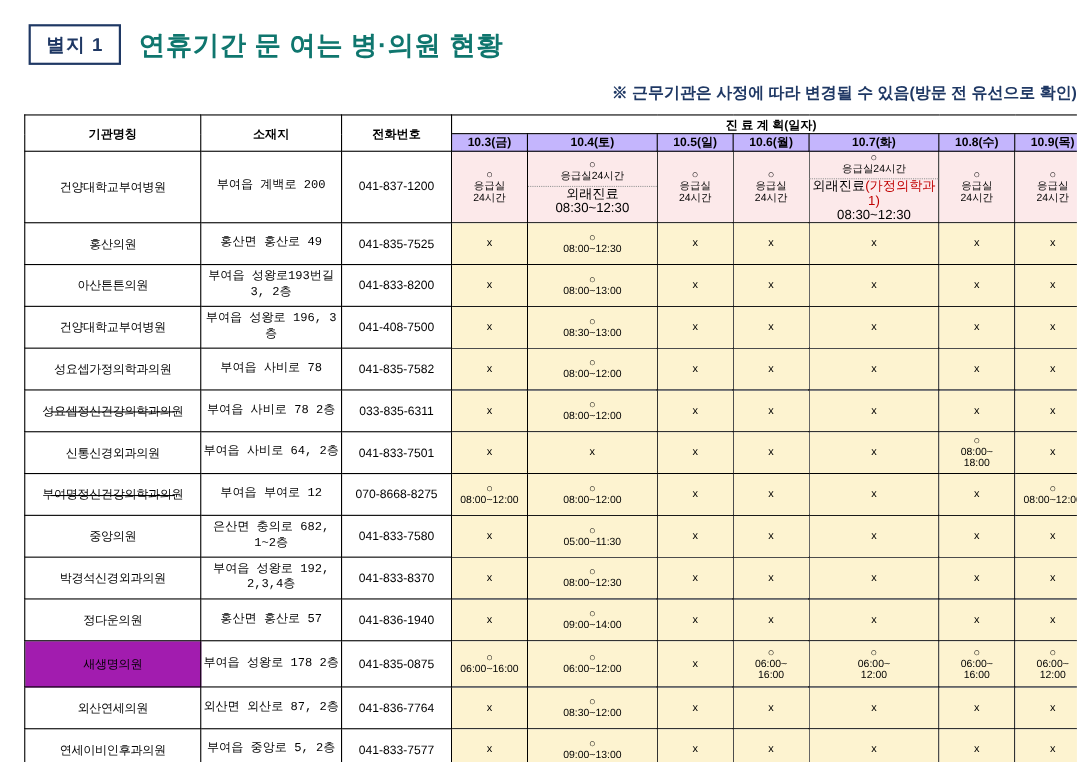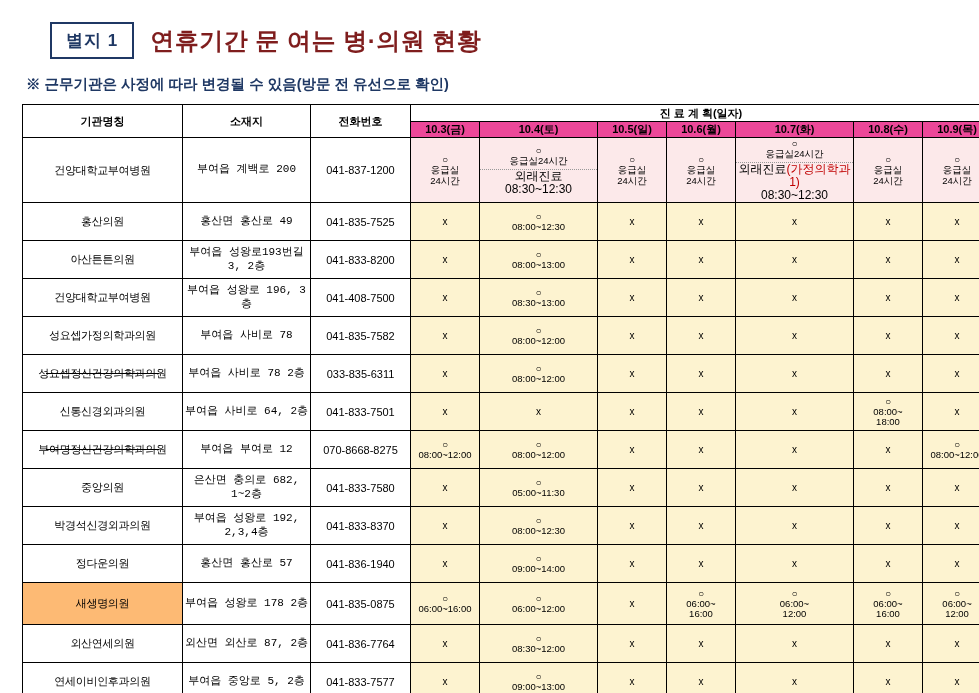--- a/index.html
+++ b/index.html
@@ -24,33 +24,33 @@
     margin: 22px 0 0 26px;
   }
   .badge {
     border: 2px solid #1f3864;
     background: #ffffff;
     color: #1f3864;
     font-weight: bold;
     font-size: 17px;
     padding: 5px 14px;
     letter-spacing: 1px;
-    margin-left: 24px;
   }
   .main-title {
     font-size: 24px;
     font-weight: bold;
     letter-spacing: 0.5px;
-    color: #7f1d1d;
+    color: #0f766e;
   }
   .note {
     margin: 16px 0 10px 26px;
     font-size: 14.5px;
     font-weight: bold;
     color: #1f3864;
+    text-align: right;
   }
   table.sched {
     border-collapse: collapse;
     margin-left: 22px;
     width: 936px;
     table-layout: fixed;
   }
   table.sched th, table.sched td {
     border: 1px solid #000000;
     font-size: 11px;
@@ -61,21 +61,21 @@
   .hdr-top th {
     font-size: 11.5px;
     font-weight: bold;
     height: 17px;
     background: #ffffff;
   }
   .hdr-sub th {
     font-size: 10px;
     font-weight: bold;
     height: 15px;
-    background: #ec4899;
+    background: #c4b5fd;
   }
   .col-name { width: 160px; }
   .col-addr { width: 128px; }
   .col-tel  { width: 100px; }
   .col-day  { width: 69px; }
   .col-day-wide { width: 118px; }
   .name-cell {
     font-size: 15px;
     font-weight: normal;
     letter-spacing: -0.3px;
@@ -91,21 +91,21 @@
     display: flex;
     flex-direction: column;
     justify-content: center;
     height: 100%;
   }
   .mark-o { color: #000000; font-size: 10px; line-height: 1.1; }
   .mark-x { color: #000000; font-size: 10px; line-height: 1.1; }
   .sub-line { font-size: 9.5px; line-height: 1.15; }
   .bg-yellow { background: #fdf3d0; }
   .bg-pink   { background: #fce9ea; }
-  .bg-mint   { background: #fdba74; }
+  .bg-mint   { background: #a21caf; }
   .red { color: #c00000; font-weight: normal; }
   .strike-name { position: relative; margin-top: 26px; }
   .strike-name::after {
     content: "";
     position: absolute;
     left: 6%;
     right: 6%;
     top: 50%;
     border-top: 1px solid #000;
   }

